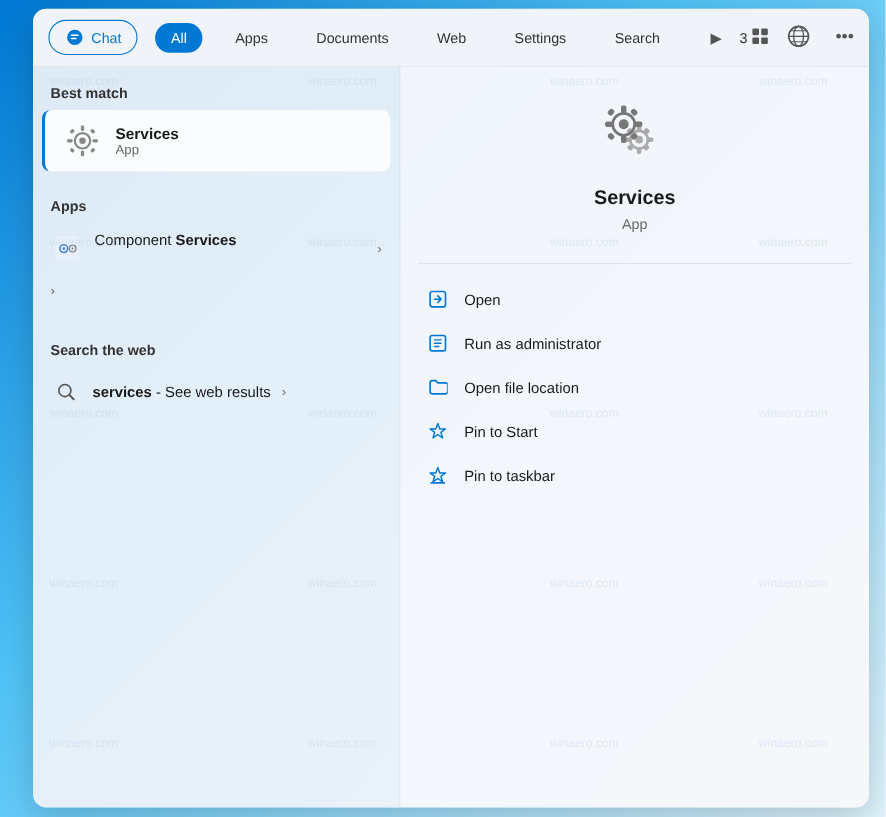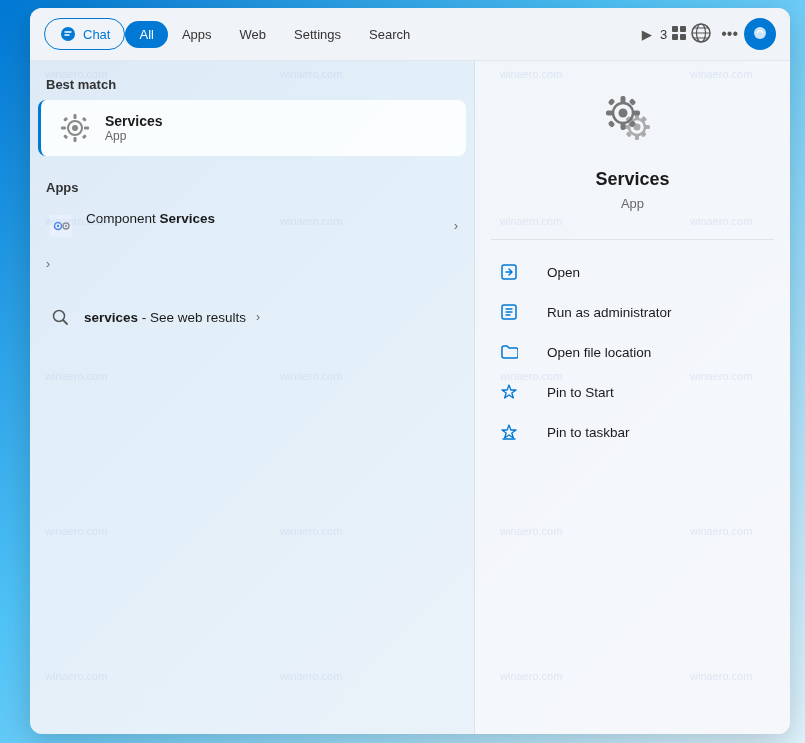--- a/index.html
+++ b/index.html
@@ -26,21 +26,21 @@
       display: flex;
       flex-direction: column;
       box-shadow: 0 8px 32px rgba(0,0,0,0.2);
     }
 
     
     .top-bar {
       display: flex;
       align-items: center;
       padding: 10px 14px;
-      gap: 0;
+      gap: 16px;
       background: rgba(240, 243, 248, 0.95);
       border-bottom: 1px solid rgba(0,0,0,0.05);
       justify-content: space-between;
     }
 
     .tab-btn {
       padding: 6px 14px;
       border-radius: 20px;
       border: none;
       background: transparent;
@@ -122,21 +122,21 @@
 
     
     .main-content {
       display: flex;
       flex: 1;
       overflow: hidden;
     }
 
     
     .left-panel {
-      width: 445px;
+      width: 334px;
       padding: 0;
       overflow-y: auto;
       border-right: 1px solid rgba(0,0,0,0.06);
     }
 
     .section-label {
       font-size: 13px;
       font-weight: 600;
       color: #333;
       padding: 16px 16px 8px 16px;
@@ -307,21 +307,21 @@
     .action-list {
       display: flex;
       flex-direction: column;
       padding: 4px 0;
     }
 
     .action-item {
       display: flex;
       align-items: center;
       padding: 10px 24px;
-      gap: 28px;
+      gap: 14px;
       cursor: pointer;
     }
 
     .action-icon {
       width: 20px;
       height: 20px;
       display: flex;
       align-items: center;
       justify-content: center;
     }
@@ -381,20 +381,23 @@
     </button>
 
     <button class="tab-btn active">
       <span>All</span>
     </button>
 
     <button class="tab-btn">
       <span>Apps</span>
     </button>
 
+    <button class="tab-btn">
+      <span>Documents</span>
+    </button>
 
     <button class="tab-btn">
       <span>Web</span>
     </button>
 
     <button class="tab-btn">
       <span>Settings</span>
     </button>
 
     <button class="tab-btn">
@@ -492,20 +495,21 @@
           </div>
           <span class="chevron">›</span>
         </div>
 
         <div class="list-item">
           <span class="chevron">›</span>
         </div>
       </div>
 
       <div class="search-web-section">
+        <div class="section-label">Search the web</div>
 
         <div class="search-item">
           <div class="search-item-left">
             <div class="search-icon-circle">
               <svg width="18" height="18" viewBox="0 0 18 18" fill="none">
                 <circle cx="8" cy="8" r="5.5" stroke="#555" stroke-width="1.5"></circle>
                 <line x1="12" y1="12" x2="16" y2="16" stroke="#555" stroke-width="1.8" stroke-linecap="round"></line>
               </svg>
             </div>
             <span class="search-text"><span class="query">services</span> - See web results</span>

